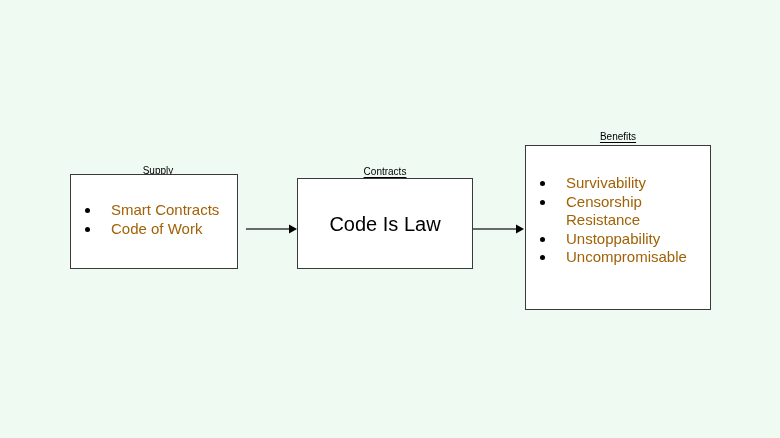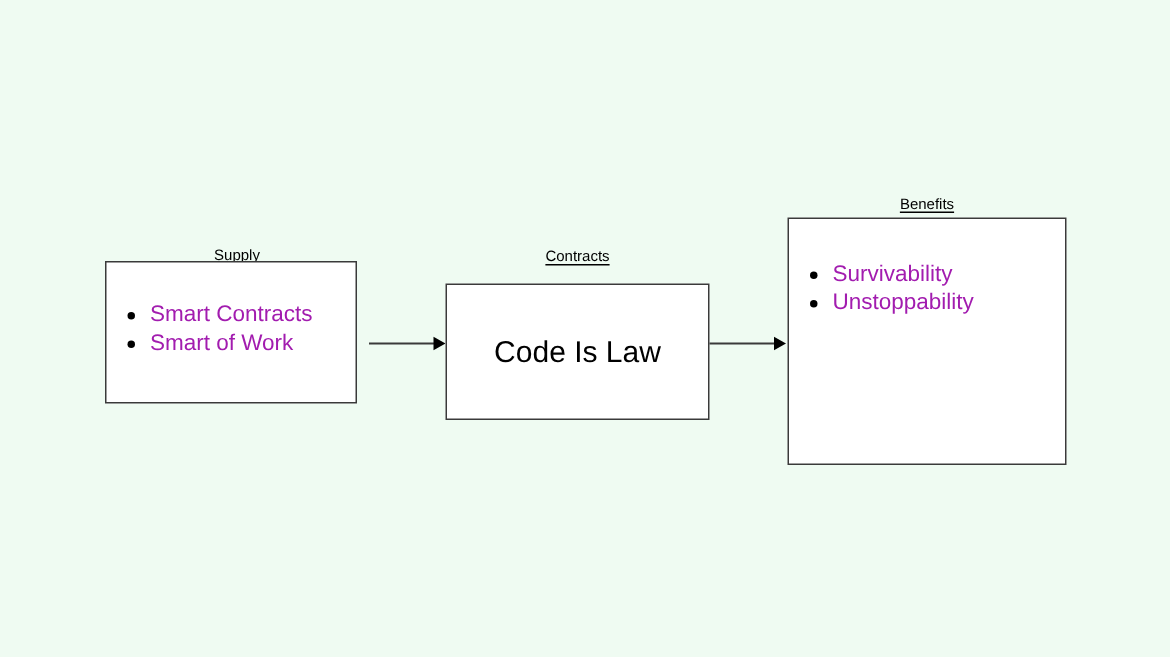--- a/index.html
+++ b/index.html
@@ -50,22 +50,22 @@
     margin: 0;
     padding: 0;
     position: absolute;
     left: 0;
     right: 0;
   }
   .bullet-item {
     position: relative;
     font-size: 15px;
     line-height: 18.5px;
-    color: #a21caf;
-    padding-left: 29px;
+    color: #a16207;
+    padding-left: 40px;
   }
   .bullet-item::before {
     content: "";
     position: absolute;
     left: 14px;
     top: 7px;
     width: 5px;
     height: 5px;
     border-radius: 50%;
     background: #000000;
@@ -95,49 +95,51 @@
 </head>
 <body>
 
 <div id="canvas">
 
   <div class="node" style="left:70px; top:165px; width:176px;">
     <div class="node-label" style="top:0px;">Supply</div>
     <div class="node-box" style="top:9px; width:168px; height:95px;">
       <ul class="bullet-list" style="top:26px;">
         <li class="bullet-item">Smart Contracts</li>
-        <li class="bullet-item">Smart of Work</li>
+        <li class="bullet-item">Code of Work</li>
       </ul>
     </div>
   </div>
 
   <div class="connector" style="left:246px; top:221px; width:52px; height:16px;">
     <svg width="52" height="16" viewBox="0 0 52 16">
       <line x1="0" y1="8" x2="44" y2="8" stroke="#3a3a3a" stroke-width="1.4"></line>
       <polygon points="43,3.5 51,8 43,12.5" fill="#000000"></polygon>
     </svg>
   </div>
 
   <div class="node" style="left:297px; top:166px; width:176px;">
     <div class="node-label" style="top:0px;">Contracts</div>
-    <div class="node-box" style="top:23px; width:176px; height:91px;">
+    <div class="node-box" style="top:12px; width:176px; height:91px;">
       <div class="node-text-center" style="top:33px;">Code Is Law</div>
     </div>
   </div>
 
   <div class="connector" style="left:473px; top:221px; width:52px; height:16px;">
     <svg width="52" height="16" viewBox="0 0 52 16">
       <line x1="0" y1="8" x2="44" y2="8" stroke="#3a3a3a" stroke-width="1.4"></line>
       <polygon points="43,3.5 51,8 43,12.5" fill="#000000"></polygon>
     </svg>
   </div>
 
   <div class="node" style="left:525px; top:131px; width:186px;">
     <div class="node-label" style="top:0px;">Benefits</div>
     <div class="node-box" style="top:14px; width:186px; height:165px;">
       <ul class="bullet-list" style="top:28px;">
         <li class="bullet-item">Survivability</li>
+        <li class="bullet-item">Censorship Resistance</li>
         <li class="bullet-item">Unstoppability</li>
+        <li class="bullet-item">Uncompromisable</li>
       </ul>
     </div>
   </div>
 
 </div>
 
 </body></html>

